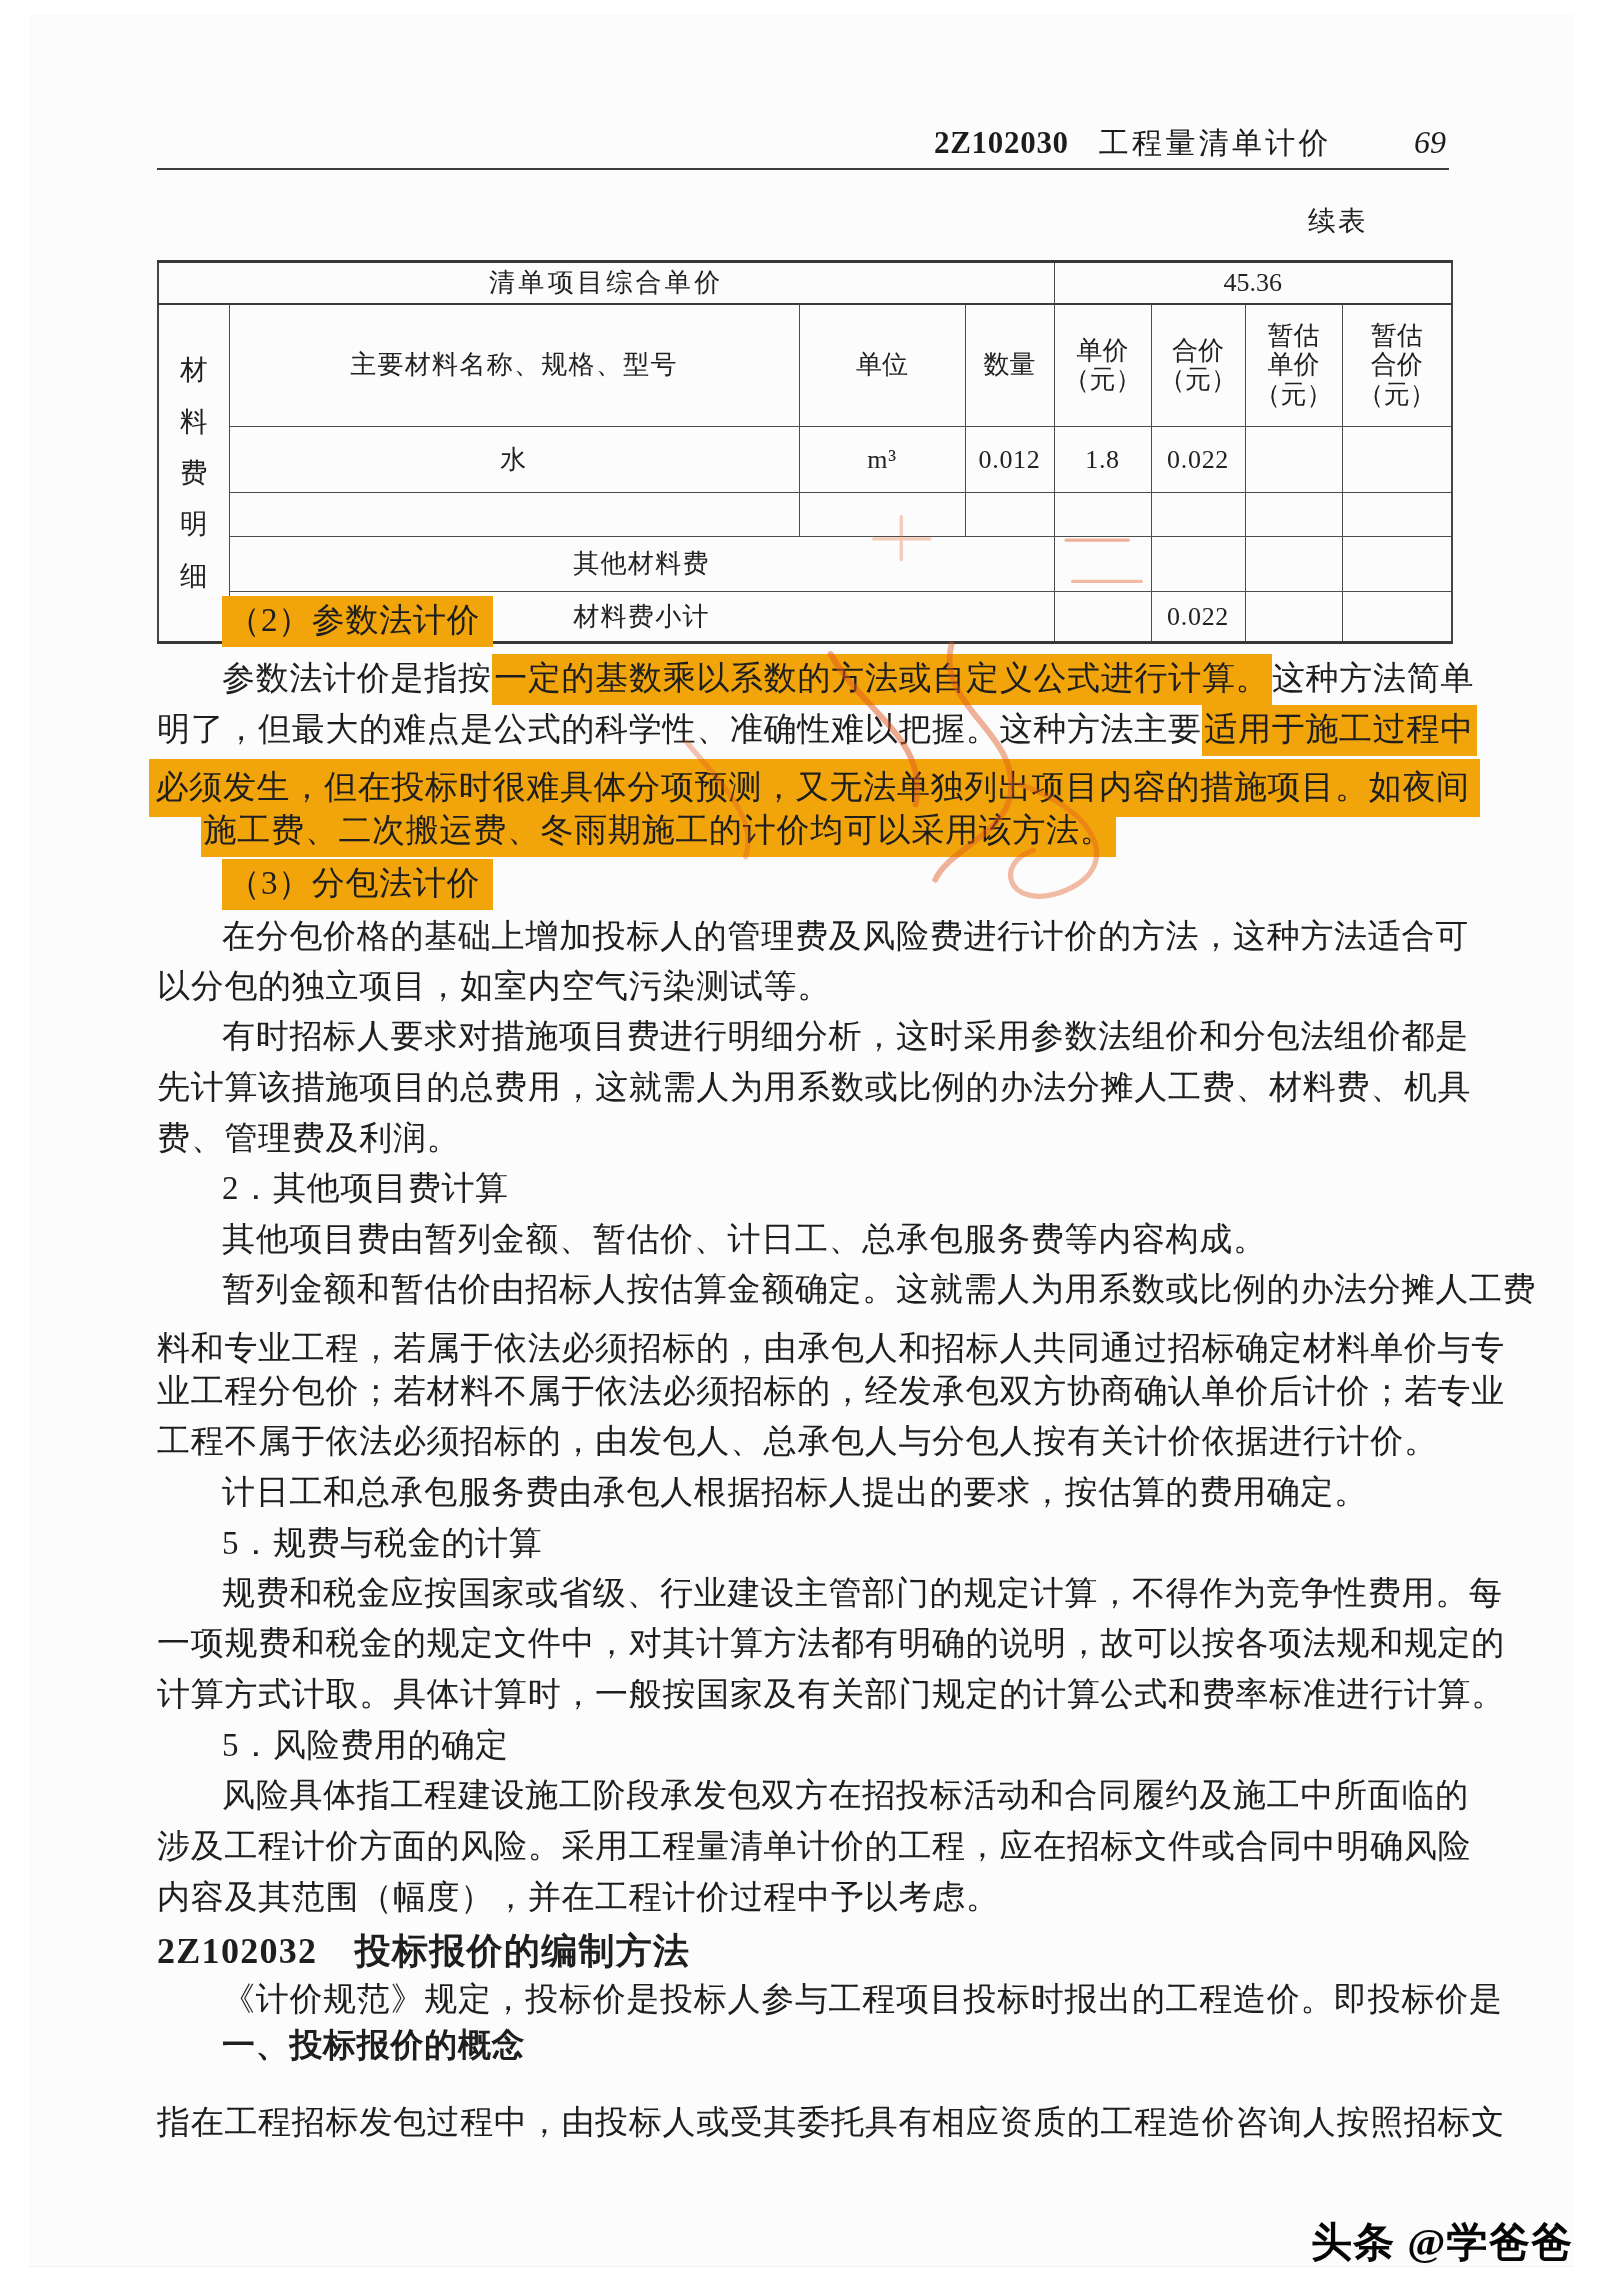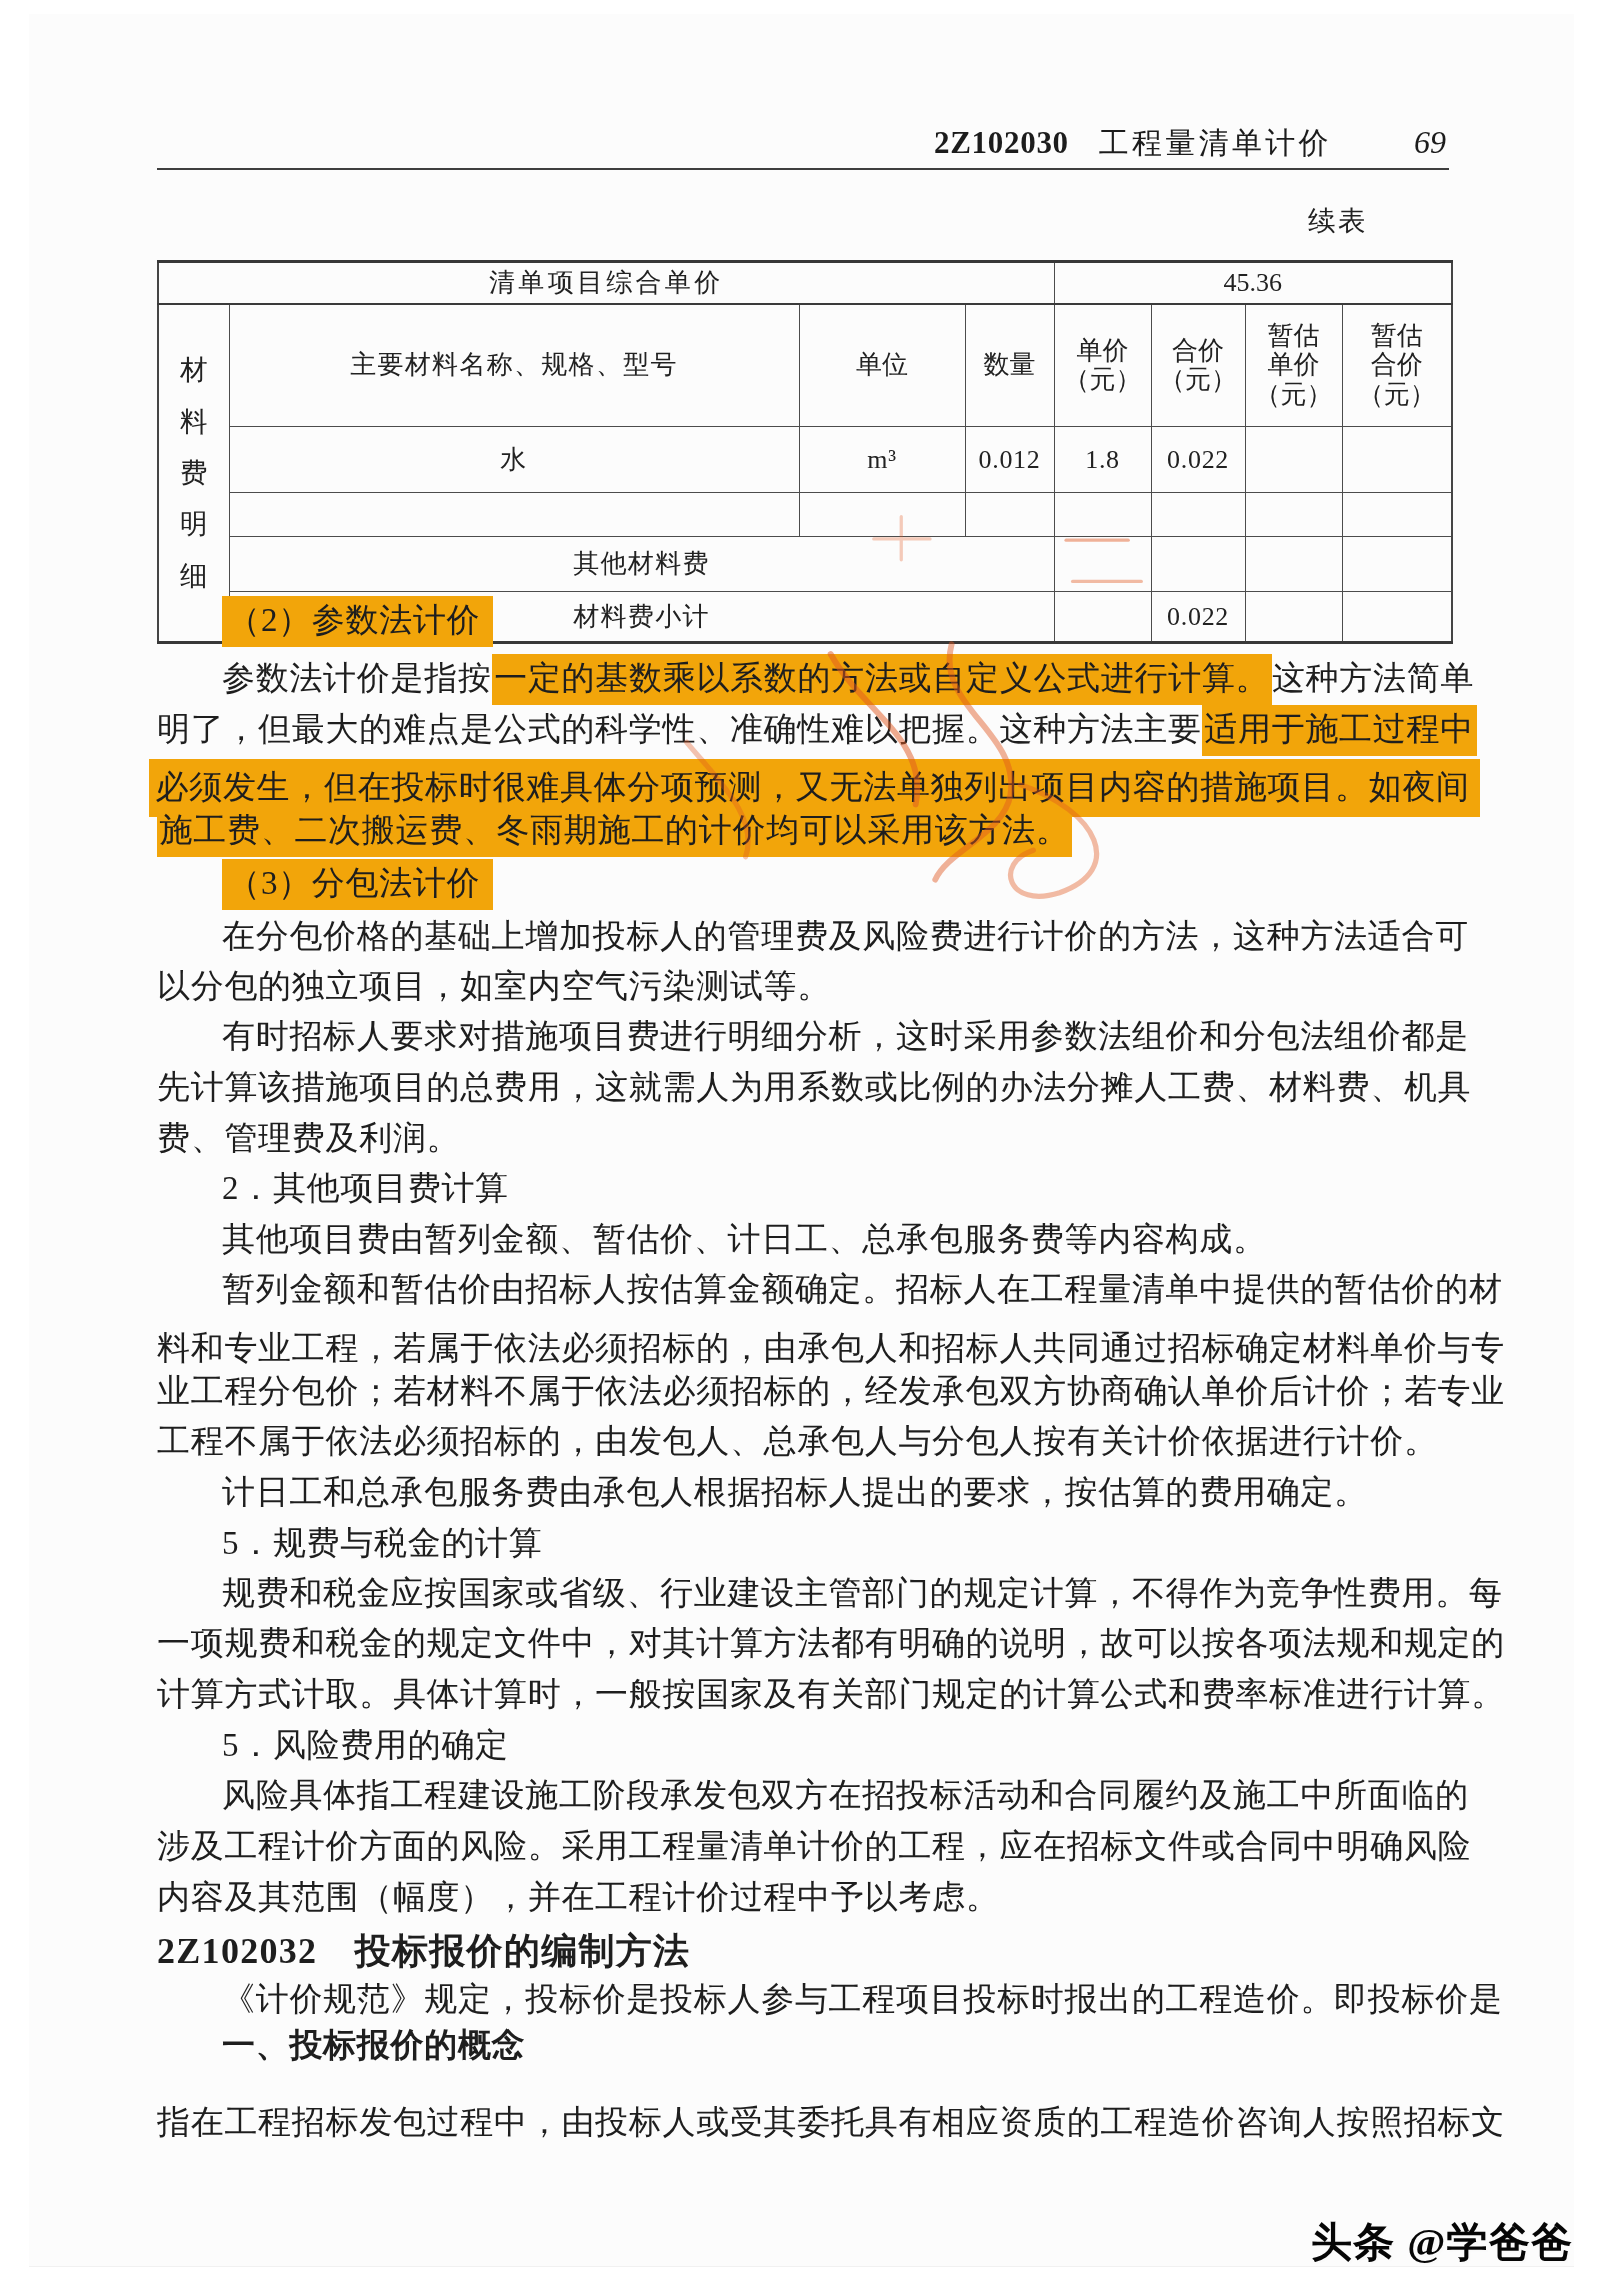--- a/index.html
+++ b/index.html
@@ -157,30 +157,30 @@
         <td></td>
   </tr>
 </tbody>
   </table>
 
 <div>
     <div class="text-line label indent" style="top: 599px;"><span class="hl">（2）参数法计价</span></div>
     <div class="text-line indent" style="top: 657px;"><span>参数法计价是指按</span><span class="hl">一定的基数乘以系数的方法或自定义公式进行计算。</span><span>这种方法简单</span></div>
     <div class="text-line" style="top: 708px;"><span>明了，但最大的难点是公式的科学性、准确性难以把握。这种方法主要</span><span class="hl">适用于施工过程中</span></div>
     <div class="text-line full-hl" style="top: 759px;"><span>必须发生，但在投标时很难具体分项预测，又无法单独列出项目内容的措施项目。如夜间</span></div>
-    <div class="text-line" style="top: 809px;"><span class="hl">施工费、二次搬运费、冬雨期施工的计价均可以采用该方法。</span></div>
+    <div class="text-line" style="top: 809px; margin-left: 44px;"><span class="hl">施工费、二次搬运费、冬雨期施工的计价均可以采用该方法。</span></div>
     <div class="text-line label indent" style="top: 862px;"><span class="hl">（3）分包法计价</span></div>
     <div class="text-line indent" style="top: 915px;"><span>在分包价格的基础上增加投标人的管理费及风险费进行计价的方法，这种方法适合可</span></div>
     <div class="text-line" style="top: 965px;"><span>以分包的独立项目，如室内空气污染测试等。</span></div>
     <div class="text-line indent" style="top: 1015px;"><span>有时招标人要求对措施项目费进行明细分析，这时采用参数法组价和分包法组价都是</span></div>
     <div class="text-line" style="top: 1066px;"><span>先计算该措施项目的总费用，这就需人为用系数或比例的办法分摊人工费、材料费、机具</span></div>
     <div class="text-line" style="top: 1117px;"><span>费、管理费及利润。</span></div>
     <div class="text-line indent" style="top: 1167px;"><span>2．其他项目费计算</span></div>
     <div class="text-line indent" style="top: 1218px;"><span>其他项目费由暂列金额、暂估价、计日工、总承包服务费等内容构成。</span></div>
-    <div class="text-line indent" style="top: 1268px;"><span>暂列金额和暂估价由招标人按估算金额确定。招标人在工程量清单中提供的暂估价的材</span></div>
+    <div class="text-line indent" style="top: 1268px;"><span>暂列金额和暂估价由招标人按估算金额确定。这就需人为用系数或比例的办法分摊人工费</span></div>
     <div class="text-line" style="top: 1327px;"><span>料和专业工程，若属于依法必须招标的，由承包人和招标人共同通过招标确定材料单价与专</span></div>
     <div class="text-line" style="top: 1370px;"><span>业工程分包价；若材料不属于依法必须招标的，经发承包双方协商确认单价后计价；若专业</span></div>
     <div class="text-line" style="top: 1420px;"><span>工程不属于依法必须招标的，由发包人、总承包人与分包人按有关计价依据进行计价。</span></div>
     <div class="text-line indent" style="top: 1471px;"><span>计日工和总承包服务费由承包人根据招标人提出的要求，按估算的费用确定。</span></div>
     <div class="text-line indent" style="top: 1522px;"><span>5．规费与税金的计算</span></div>
     <div class="text-line indent" style="top: 1572px;"><span>规费和税金应按国家或省级、行业建设主管部门的规定计算，不得作为竞争性费用。每</span></div>
     <div class="text-line" style="top: 1622px;"><span>一项规费和税金的规定文件中，对其计算方法都有明确的说明，故可以按各项法规和规定的</span></div>
     <div class="text-line" style="top: 1673px;"><span>计算方式计取。具体计算时，一般按国家及有关部门规定的计算公式和费率标准进行计算。</span></div>
     <div class="text-line indent" style="top: 1724px;"><span>5．风险费用的确定</span></div>
     <div class="text-line indent" style="top: 1774px;"><span>风险具体指工程建设施工阶段承发包双方在招投标活动和合同履约及施工中所面临的</span></div>

